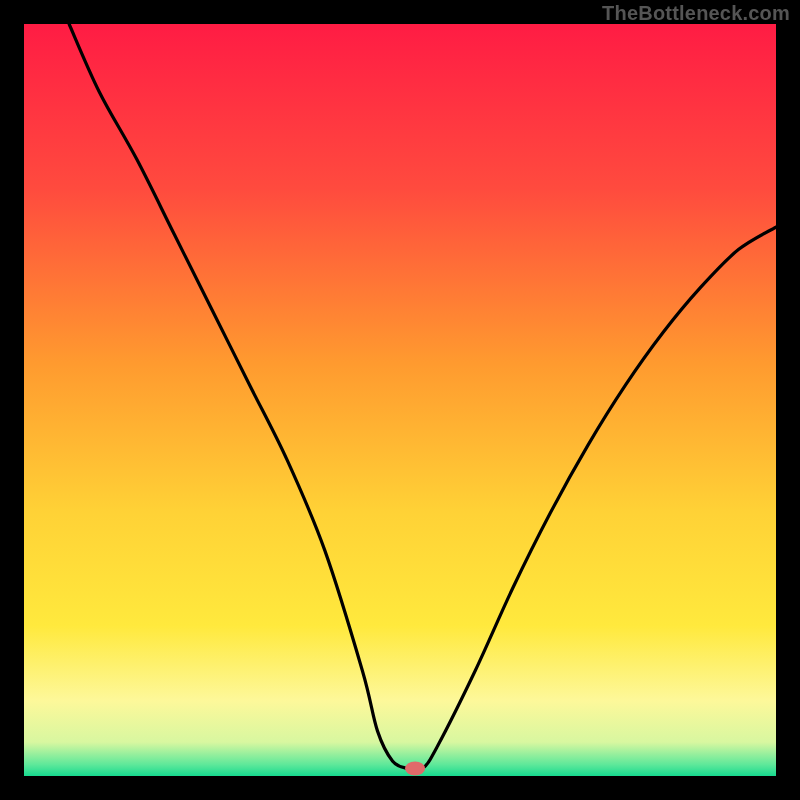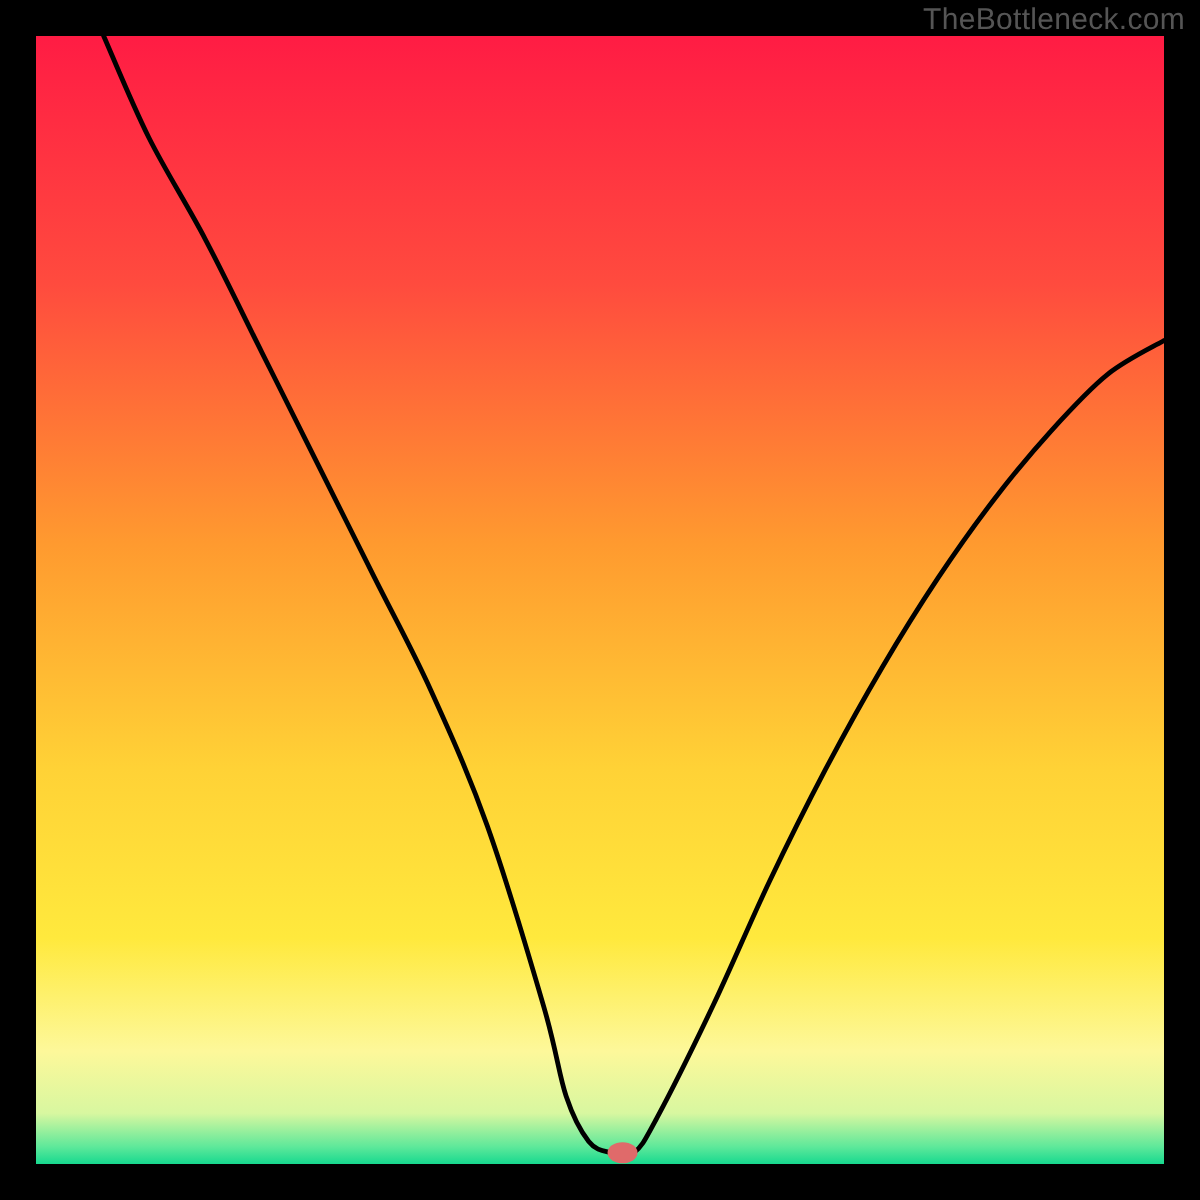--- a/index.html
+++ b/index.html
@@ -15,21 +15,21 @@
     width: 800px;
     height: 800px;
     background: #000;
   }
   .watermark {
     position: absolute;
     top: 2px;
     right: 10px;
     color: #555;
     font-size: 20px;
-    font-weight: 400;
+    font-weight: 700;
     letter-spacing: 0.2px;
     z-index: 10;
   }
   .plot {
     position: absolute;
     left: 24px;
     top: 24px;
     width: 752px;
     height: 752px;
   }

